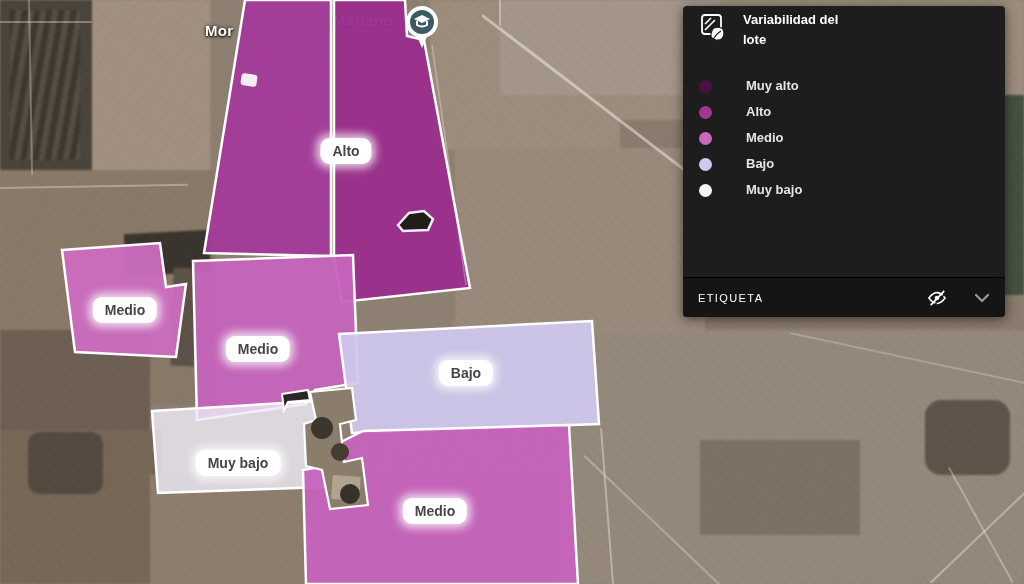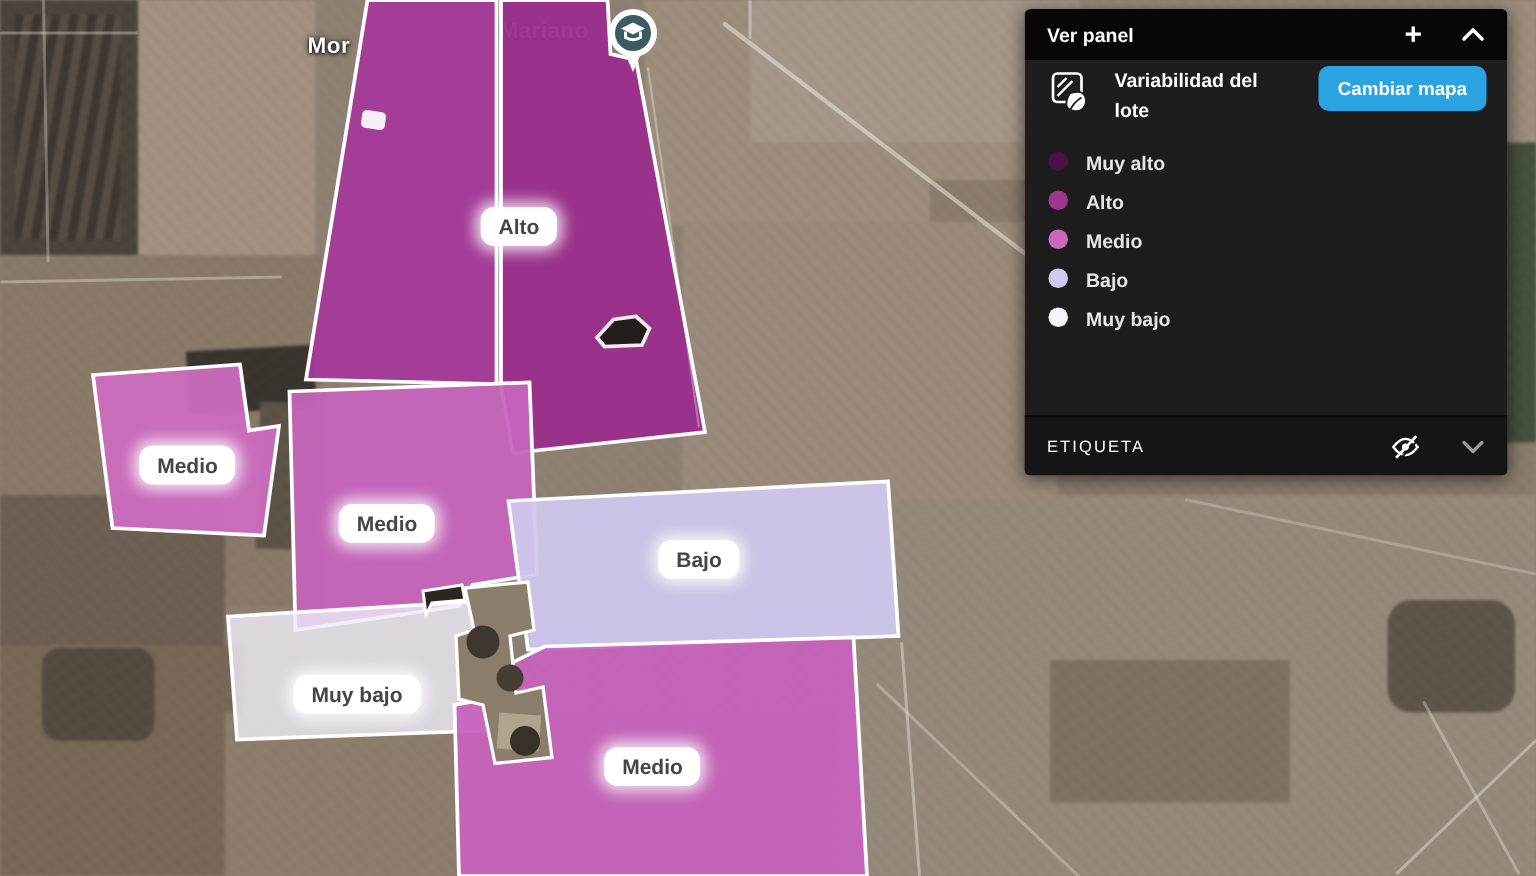--- a/index.html
+++ b/index.html
@@ -36,21 +36,21 @@
   .panel-title{color:#fff;font-size:13px;font-weight:bold;flex:1;}
   .hdr-plus{color:#fff;font-size:20px;font-weight:bold;line-height:1;margin-right:26px;cursor:pointer;}
   .hdr-chevron{display:flex;align-items:center;cursor:pointer;}
   .panel-body{background:#1d1d1d;flex:1;display:flex;flex-direction:column;}
   .layer-row{display:flex;align-items:flex-start;padding:4px 14px 6px 16px;}
   .layer-icon{flex:0 0 auto;margin-top:2px;}
   .layer-name{color:#fff;font-size:13px;font-weight:bold;line-height:1.5;margin-left:14px;width:118px;}
   .btn-blue{margin-left:auto;border:none;color:#fff;font-size:12.5px;font-weight:bold;
     padding:8px 13px;border-radius:7px;cursor:pointer;}
   .legend{padding:12px 16px 6px 16px;}
-  .legend-row{display:flex;align-items:flex-start;height:26px;}
+  .legend-row{display:flex;align-items:flex-end;height:26px;gap:22px;}
   .dot{width:13px;height:13px;border-radius:50%;margin-right:12px;flex:0 0 auto;}
   .legend-label{color:#e6e6e6;font-size:13px;font-weight:bold;}
   .etiqueta{margin-top:auto;background:#151515;border-top:1px solid #000;height:40px;
     display:flex;align-items:center;padding:0 15px;}
   .etiqueta-label{color:#fff;font-size:11px;font-weight:normal;letter-spacing:1.4px;}
   .etq-icons{margin-left:auto;display:flex;align-items:center;gap:26px;}
 </style>
 </head>
 <body>
 
@@ -132,40 +132,30 @@
     <polygon points="16,32 28,32 22,46" fill="#ffffff"></polygon>
     <circle cx="22" cy="20" r="16" fill="#ffffff"></circle>
     <circle cx="22" cy="20" r="12" fill="#3c5a63"></circle>
     <g>
       <polygon points="22,13 30,17 22,21 14,17" fill="#ffffff"></polygon>
       <path d="M17 19 v4 q5 3 10 0 v-4" fill="none" stroke="#ffffff" stroke-width="2"></path>
     </g>
   </svg>
 
   <div class="panel">
-    <div class="panel-header">
-      <div class="panel-title">Ver panel</div>
-      <div class="hdr-plus">+</div>
-      <div class="hdr-chevron">
-        <svg width="16" height="12" viewBox="0 0 16 12">
-          <polyline points="2,9 8,3 14,9" fill="none" stroke="#ffffff" stroke-width="2.4" stroke-linecap="round" stroke-linejoin="round"></polyline>
-        </svg>
-      </div>
-    </div>
 
     <div class="panel-body">
       <div class="layer-row">
         <svg class="layer-icon" width="30" height="30" viewBox="0 0 30 30">
           <rect x="3" y="3" width="19" height="19" rx="3" fill="none" stroke="#ffffff" stroke-width="1.8"></rect>
           <path d="M6 12 l6 -6 M6 18 l10 -10" stroke="#ffffff" stroke-width="1.6" fill="none"></path>
           <path d="M15 16 q10 -3 10 6 q-1 7 -8 6 q-6 -1 -5 -6 q1 -5 3 -6 z" fill="#ffffff" stroke="#1d1d1d" stroke-width="1.2"></path>
           <path d="M14 28 q3 -6 8 -9" stroke="#1d1d1d" stroke-width="1.2" fill="none"></path>
         </svg>
         <div class="layer-name">Variabilidad del lote</div>
-        <button class="btn-blue" style="background-color: rgb(42, 163, 226);">Cambiar mapa</button>
       </div>
 
       <div class="legend">
         <div class="legend-row">
           <span class="dot" style="background-color: rgb(74, 17, 69);"></span>
           <span class="legend-label">Muy alto</span>
         </div>
         <div class="legend-row">
           <span class="dot" style="background-color: rgb(161, 54, 143);"></span>
           <span class="legend-label">Alto</span>

